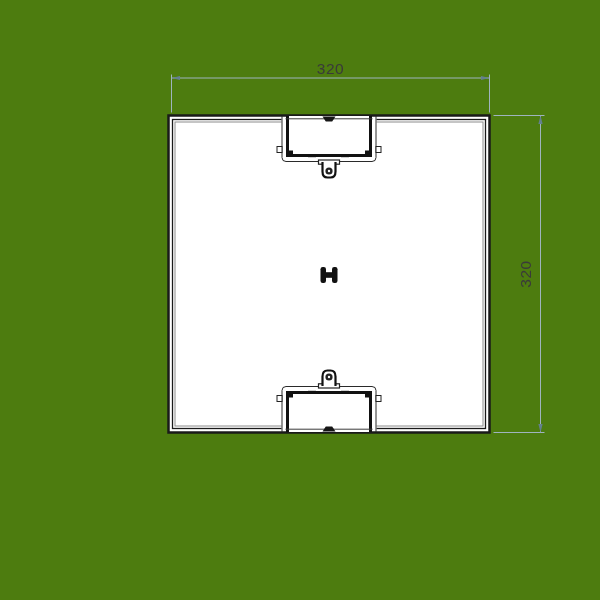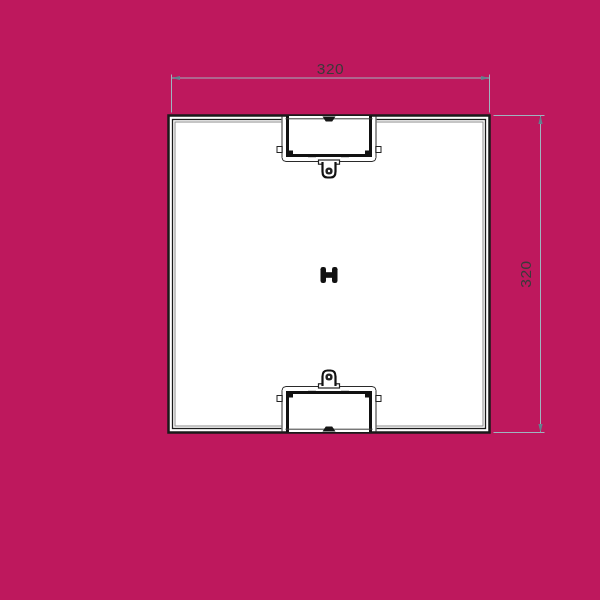--- a/index.html
+++ b/index.html
@@ -5,21 +5,21 @@
   html, body {
     margin: 0;
     padding: 0;
     background: #ffffff;
     font-family: "Liberation Sans", sans-serif;
   }
   .canvas-wrap {
     width: 600px;
     height: 600px;
     position: relative;
-    background: #be185d;
+    background: #4d7c0f;
     overflow: hidden;
   }
   svg { display: block; }
   .dim-text {
     font-family: "Liberation Sans", sans-serif;
     font-size: 15.5px;
     letter-spacing: 0.5px;
   }
 </style>
 </head>

